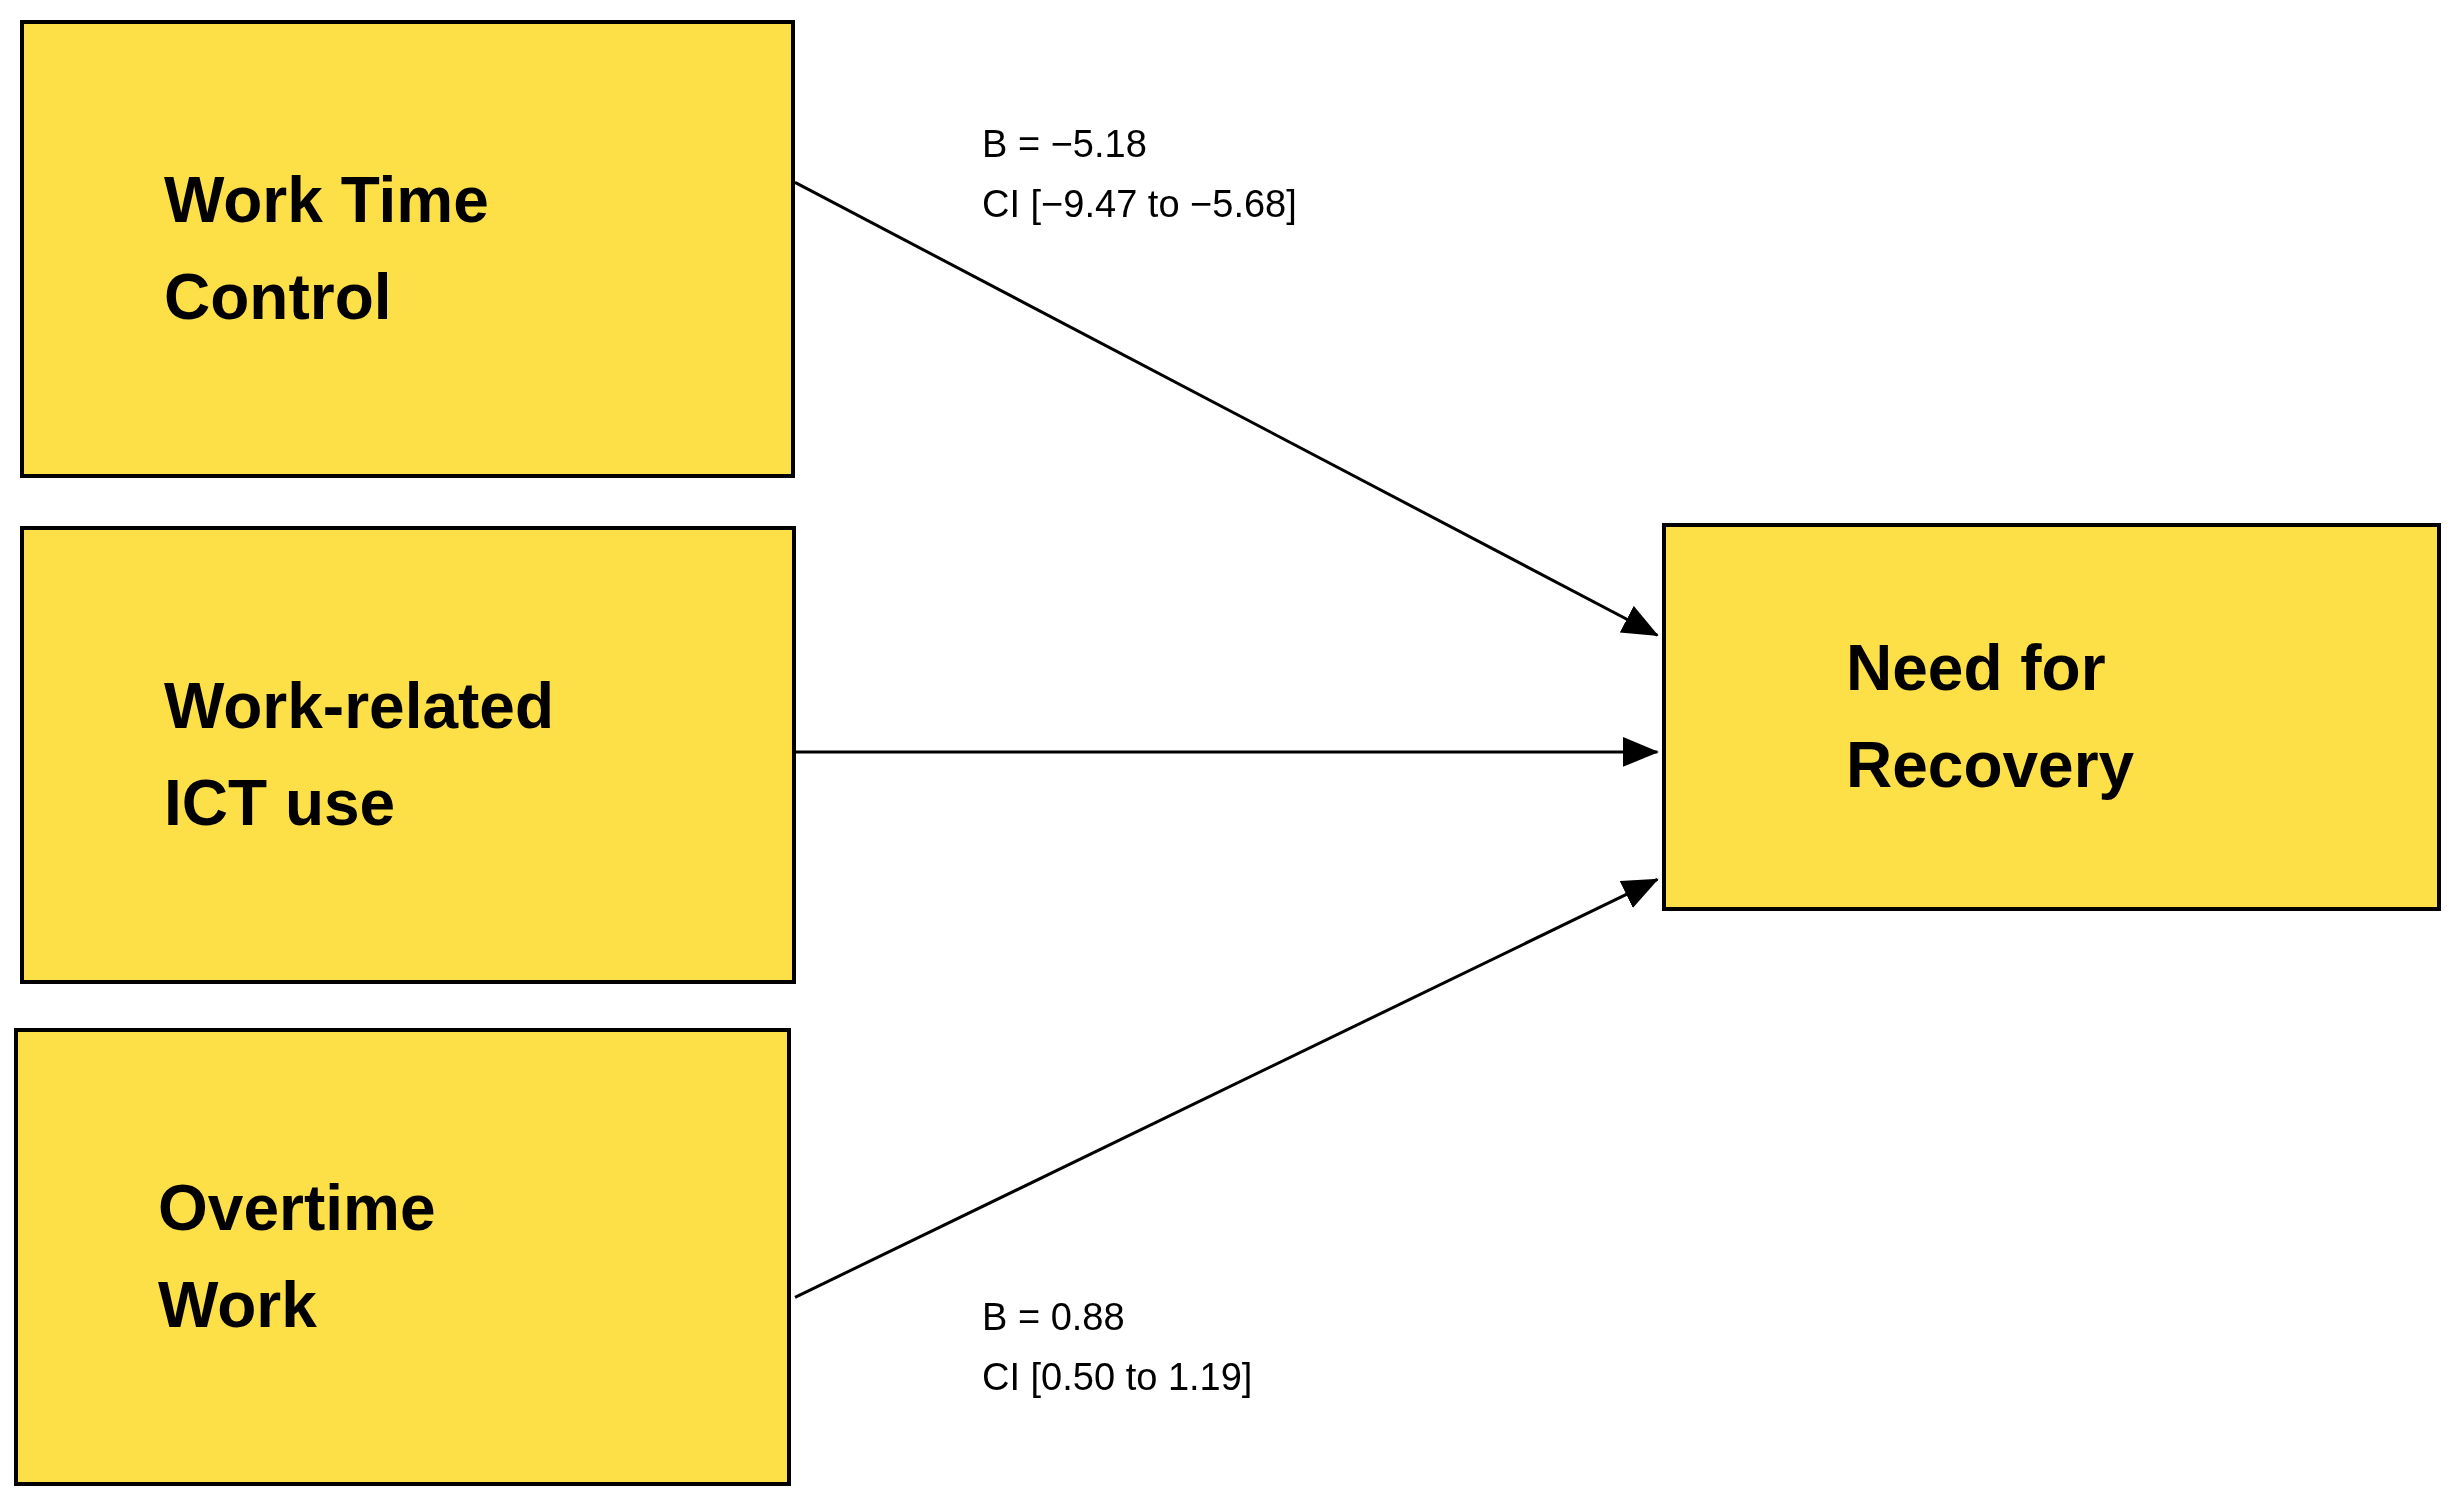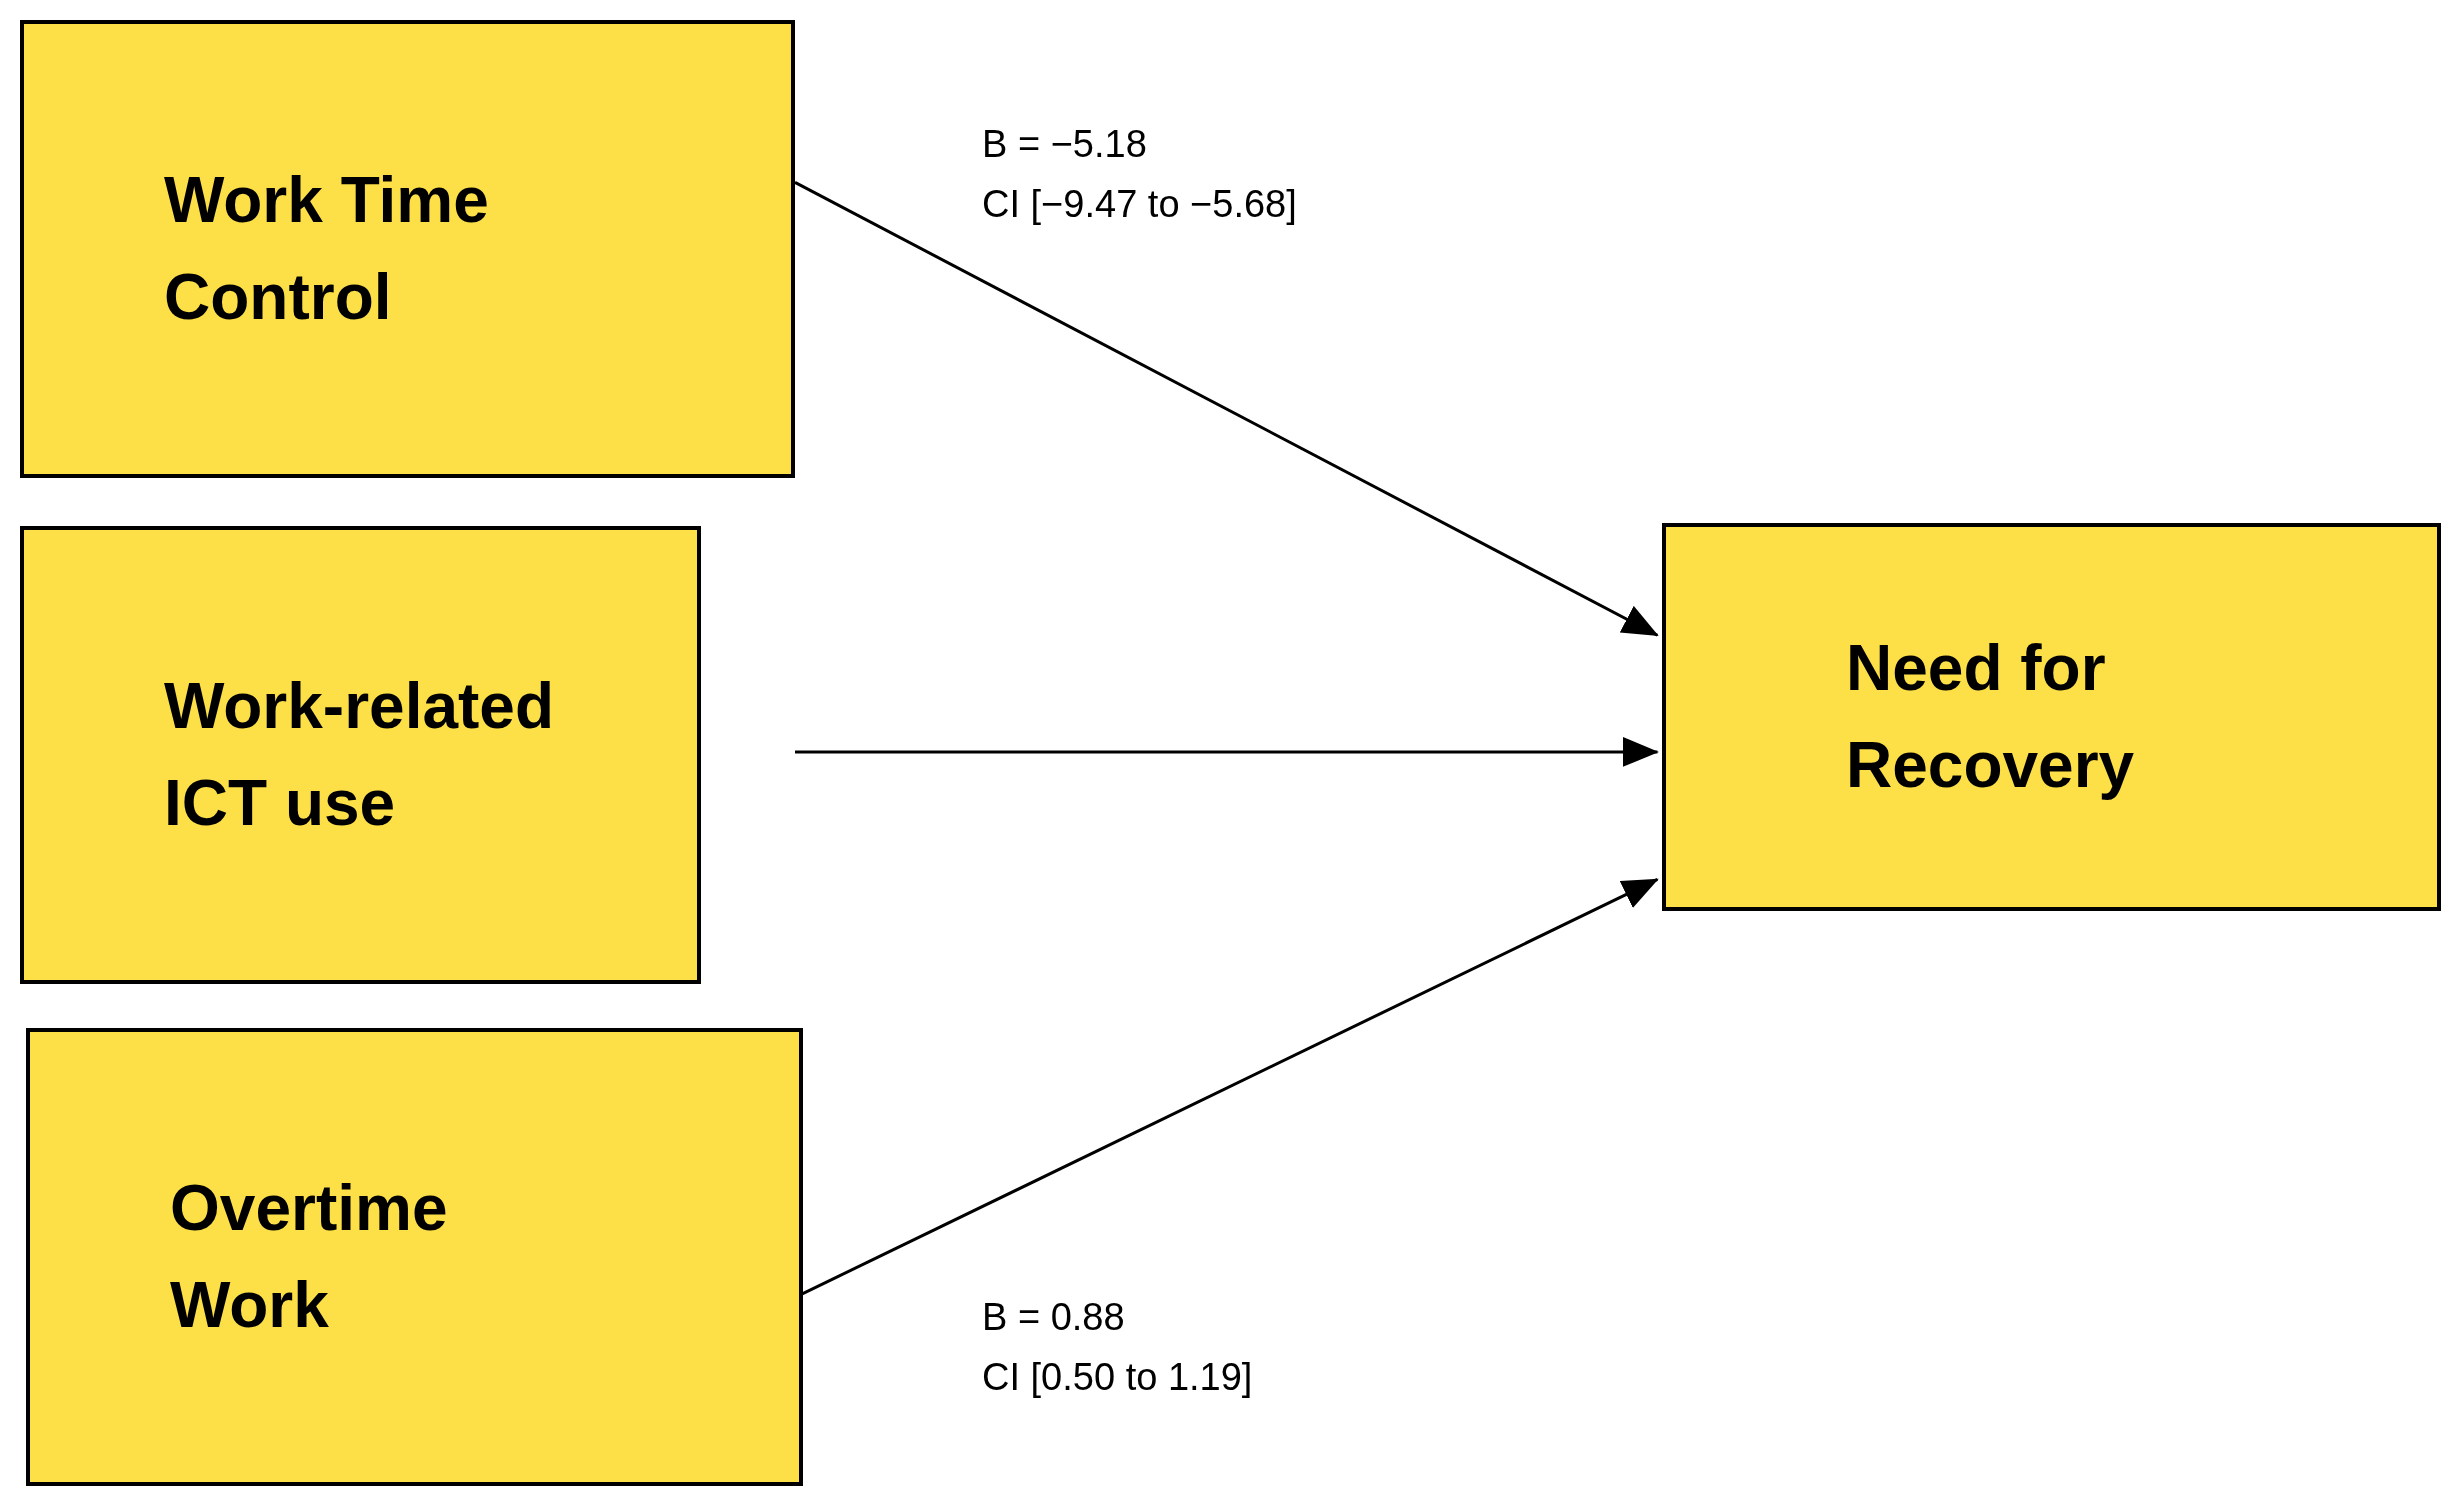--- a/index.html
+++ b/index.html
@@ -35,22 +35,22 @@
     align-items: center;
   }
   .node-label {
     font-weight: 700;
     font-size: 64px;
     line-height: 1.52;
     letter-spacing: 0px;
     white-space: pre-line;
   }
   .node-wtc { left: 20px;   top: 20px;   width: 775px; height: 458px; padding-left: 140px; }
-  .node-ict { left: 20px;   top: 526px;  width: 681px; height: 458px; padding-left: 140px; }
-  .node-ot  { left: 26px;   top: 1028px; width: 777px; height: 458px; padding-left: 140px; }
+  .node-ict { left: 20px;   top: 526px;  width: 776px; height: 458px; padding-left: 140px; }
+  .node-ot  { left: 14px;   top: 1028px; width: 777px; height: 458px; padding-left: 140px; }
   .node-nfr { left: 1662px; top: 523px;  width: 779px; height: 388px; padding-left: 180px; }
 
   .coef-label {
     position: absolute;
     font-size: 38px;
     line-height: 60px;
     font-weight: 400;
     white-space: nowrap;
   }
   .coef-label span { display: block; }

